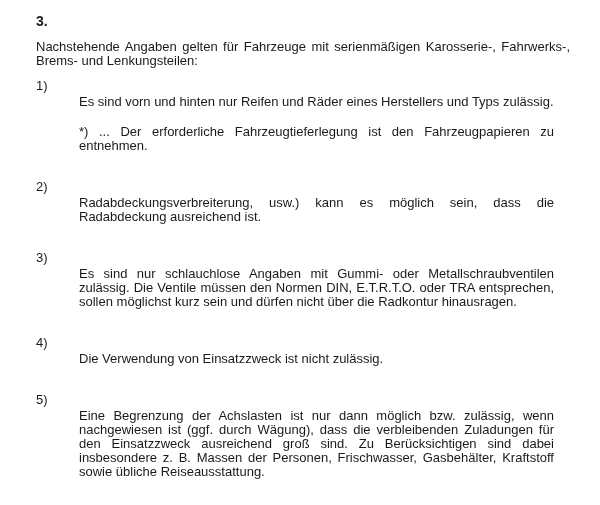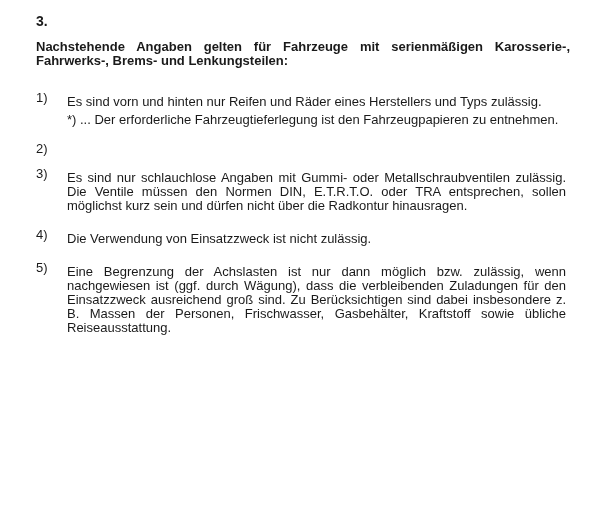--- a/index.html
+++ b/index.html
@@ -18,33 +18,32 @@
   }
   .heading {
     display: flex;
     margin: 0 0 11px 0;
     font-size: 14px;
     line-height: 16px;
     font-weight: bold;
   }
   .heading .num { width: 27px; flex: none; }
   .intro {
-    margin: 0 0 23px 0;
+    margin: 0 0 11px 0;
     width: 534px;
     text-align: justify;
-    font-weight: bold;
   }
   .item {
     display: flex;
     margin: 0 0 11px 0;
   }
   .item .num { width: 27px; flex: none; }
   .item .body { width: 507px; }
   .para {
-    margin: 4px;
+    margin: 16px;
     text-align: justify;
   }
 </style>
 </head>
 <body>
 
 <div class="page">
 
   <div class="heading">
     <span class="num">3.</span>
@@ -56,20 +55,21 @@
     <span class="num">1)</span>
     <div class="body">
       <p class="para">Es sind vorn und hinten nur Reifen und Räder eines Herstellers und Typs zulässig.</p>
       <p class="para">*) ... Der erforderliche Fahrzeugtieferlegung ist den Fahrzeugpapieren zu entnehmen.</p>
     </div>
   </div>
 
   <div class="item">
     <span class="num">2)</span>
     <div class="body">
+      <p class="para">Radabdeckungsverbreiterung, usw.) kann es möglich sein, dass die Radabdeckung ausreichend ist.</p>
     </div>
   </div>
 
 
   <div class="item">
     <span class="num">3)</span>
     <div class="body">
       <p class="para">Es sind nur schlauchlose Angaben mit Gummi- oder Metallschraubventilen zulässig. Die Ventile müssen den Normen DIN, E.T.R.T.O. oder TRA entsprechen, sollen möglichst kurz sein und dürfen nicht über die Radkontur hinausragen.</p>
     </div>
   </div>

